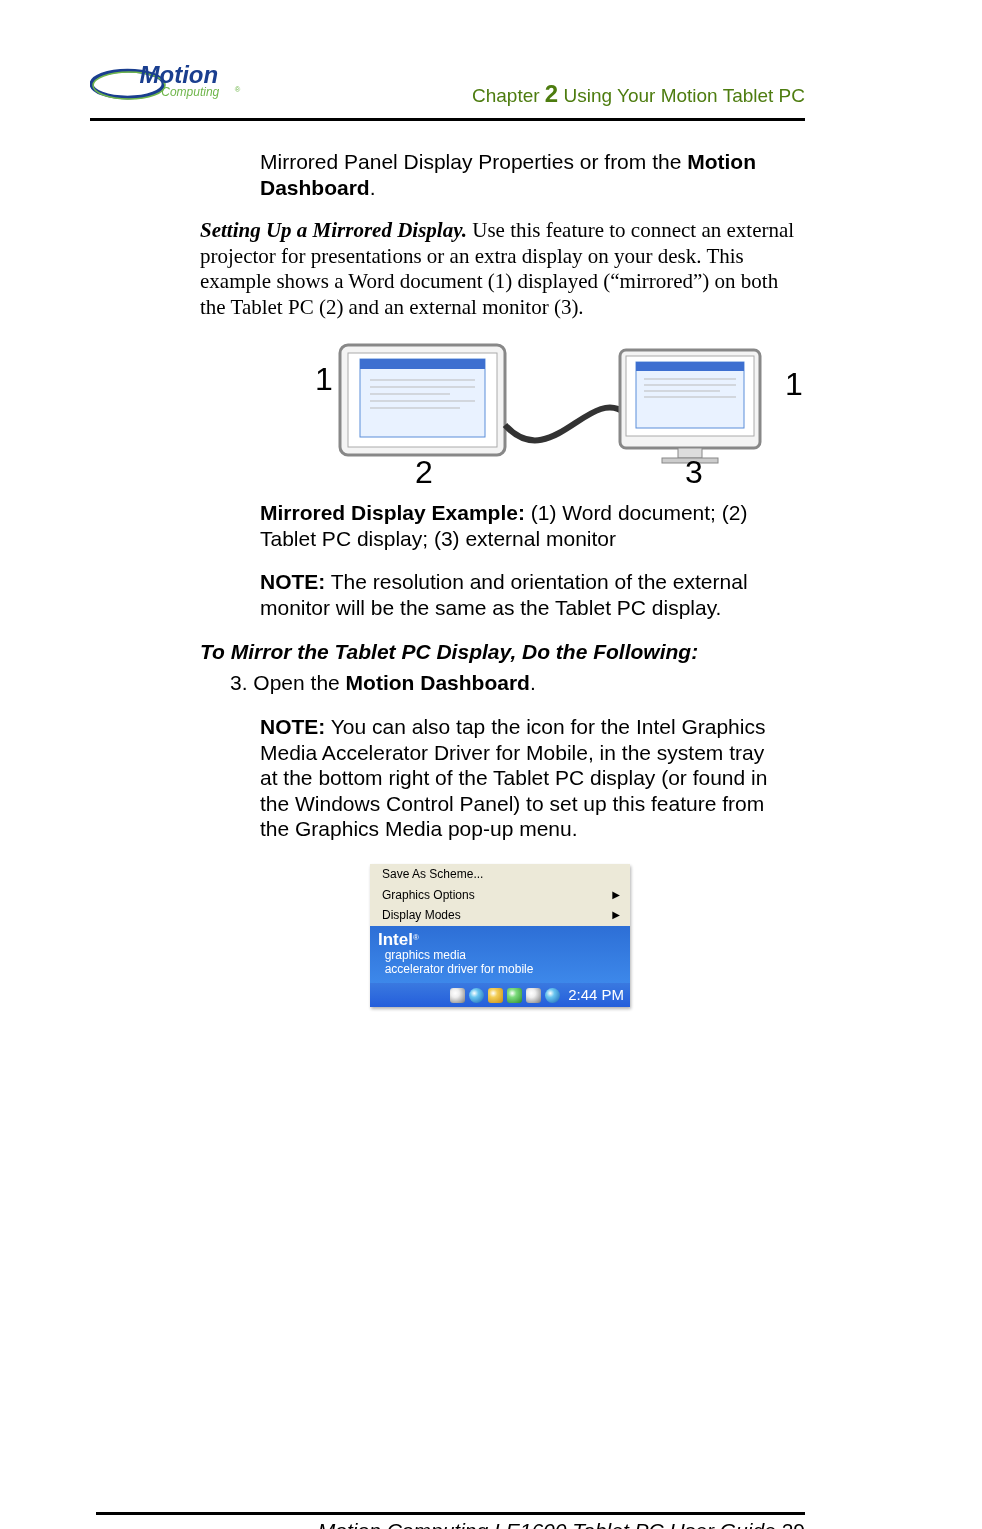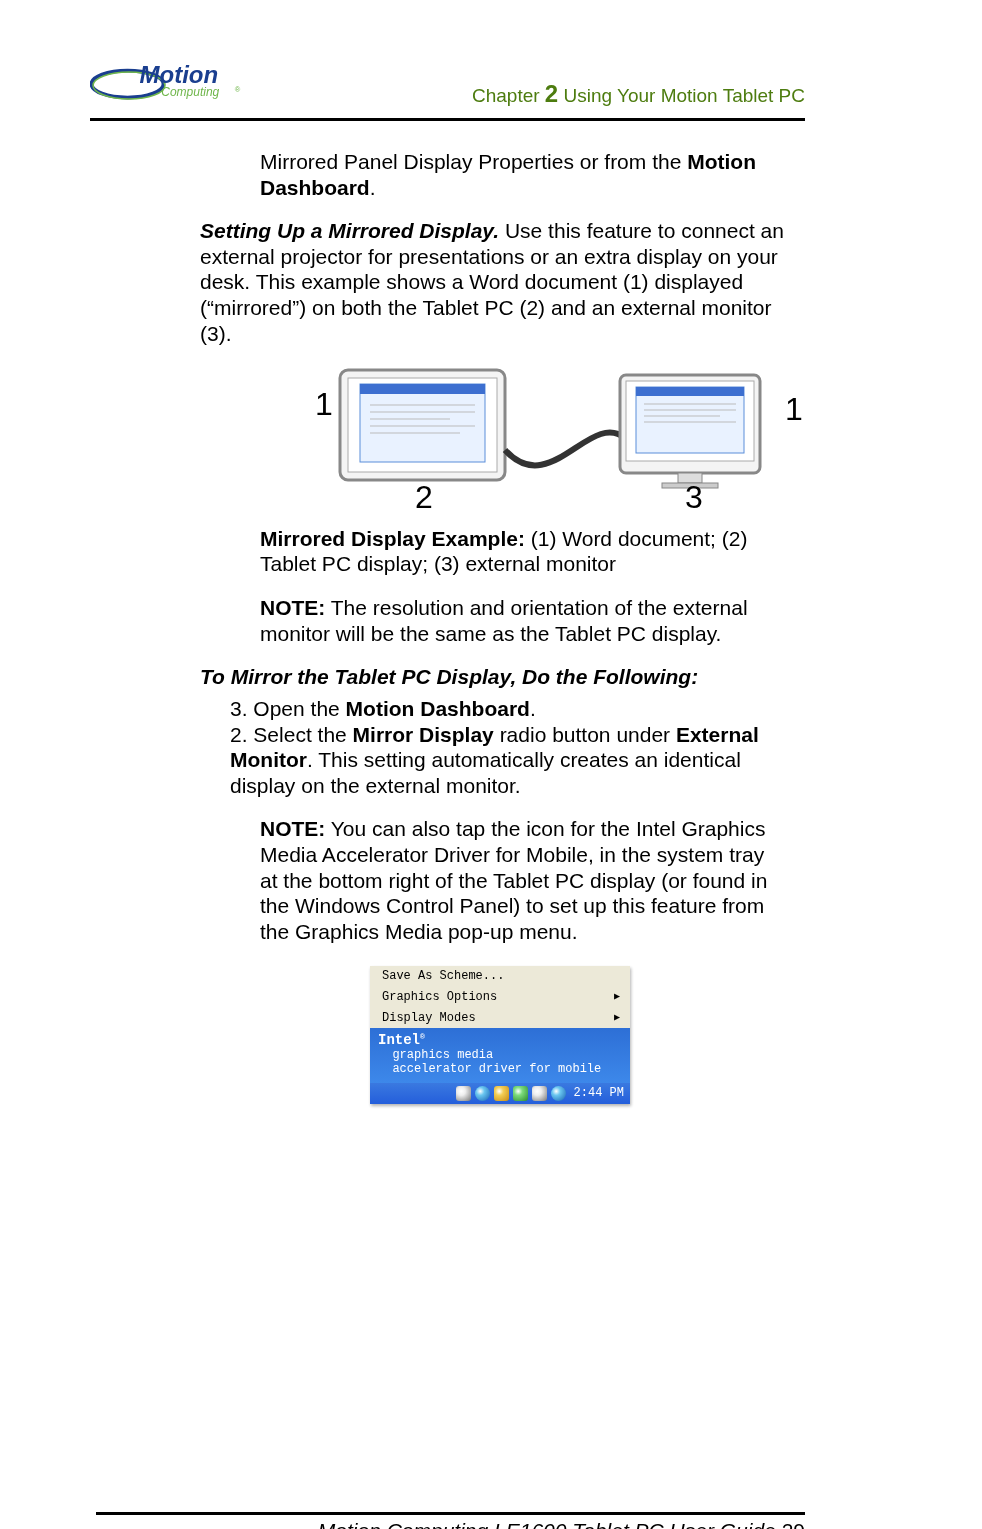--- a/index.html
+++ b/index.html
@@ -50,20 +50,21 @@
     line-height: 1.22;
   }
   .p-indent {
     margin-left: 60px;
     margin-bottom: 18px;
     padding-right: 30px;
   }
   .p-head {
     margin-bottom: 14px;
     padding-right: 10px;
+    font-family: Liberation Serif, serif;
   }
   .bold { font-weight: bold; }
   .ital { font-style: italic; font-weight: bold; }
   .step-head {
     font-style: italic;
     font-weight: bold;
     margin: 14px 0 6px 0;
   }
   .step-wrap { margin-left:30px; padding-right:10px;}
   .note-wrap { margin-left:60px; margin-top:18px; padding-right:30px;}
@@ -88,46 +89,46 @@
     background: #fff;
   }
   .fig1 { width: 530px; height: 150px; }
   
   .fig2-wrap { margin: 22px 0 0 170px; }
   .fig2 {
     width: 260px;
     border: 0;
     box-shadow: 1px 2px 3px rgba(0,0,0,0.3);
     font-size: 12px;
-    font-family: Liberation Mono, monospace;
+    font-family: Liberation Sans, sans-serif;
   }
   .menu-item {
     display: flex;
     justify-content: space-between;
     align-items: center;
     padding: 3px 10px 3px 12px;
     background: #ece9d8;
     border-bottom: 0;
   }
   .menu-item .arrow { font-size: 10px; }
   .banner {
     background: linear-gradient(to bottom, #2d6fd6, #3d88ea);
     color: #fff;
     padding: 4px 8px 6px 8px;
     font-size: 12px;
     line-height: 1.15;
   }
-  .banner .intel { font-weight: bold; font-size: 14px; }
+  .banner .intel { font-weight: bold; font-size: 17px; }
   .taskbar {
     display: flex;
     align-items: center;
     justify-content: flex-end;
     background: linear-gradient(to bottom, #3a79e0, #245edb);
     padding: 3px 6px;
-    font-size: 12px;
+    font-size: 15px;
     color: #fff;
   }
   .tray-icon {
     width: 15px; height: 15px;
     margin: 0 2px;
     background: radial-gradient(circle at 35% 35%, #fff 0%, #f3ce56 30%, #c78a12 100%);
     border-radius: 3px;
     display: inline-block;
   }
   .tray-icon.b { background: radial-gradient(circle at 35% 35%, #fff 0%, #6ac6f0 30%, #1560b0 100%); border-radius:50%;}
@@ -202,23 +203,20 @@
     <div class="p-indent">
       <span class="bold">NOTE:</span><span> The resolution and orientation of the external monitor will be the same as the Tablet PC display.</span>
     </div>
 
     <div class="step-head">To Mirror the Tablet PC Display, Do the Following:</div>
 
     <div class="step-wrap">
       <div>
         <span>3. Open the </span><span class="bold">Motion Dashboard</span><span>.</span>
       </div>
-      <div>
-        <span>2. Select the </span><span class="bold">Mirror Display</span><span> radio button under </span><span class="bold">External Monitor</span><span>. This setting automatically creates an identical display on the external monitor.</span>
-      </div>
     </div>
 
     <div class="note-wrap">
       <span class="bold">NOTE:</span><span> You can also tap the icon for the Intel Graphics Media Accelerator Driver for Mobile, in the system tray at the bottom right of the Tablet PC display (or found in the Windows Control Panel) to set up this feature from the Graphics Media pop-up menu.</span>
     </div>
 
     <div class="fig2-wrap">
       <div class="fig2">
         <div class="menu-item">
           <span>Save As Scheme...</span>

